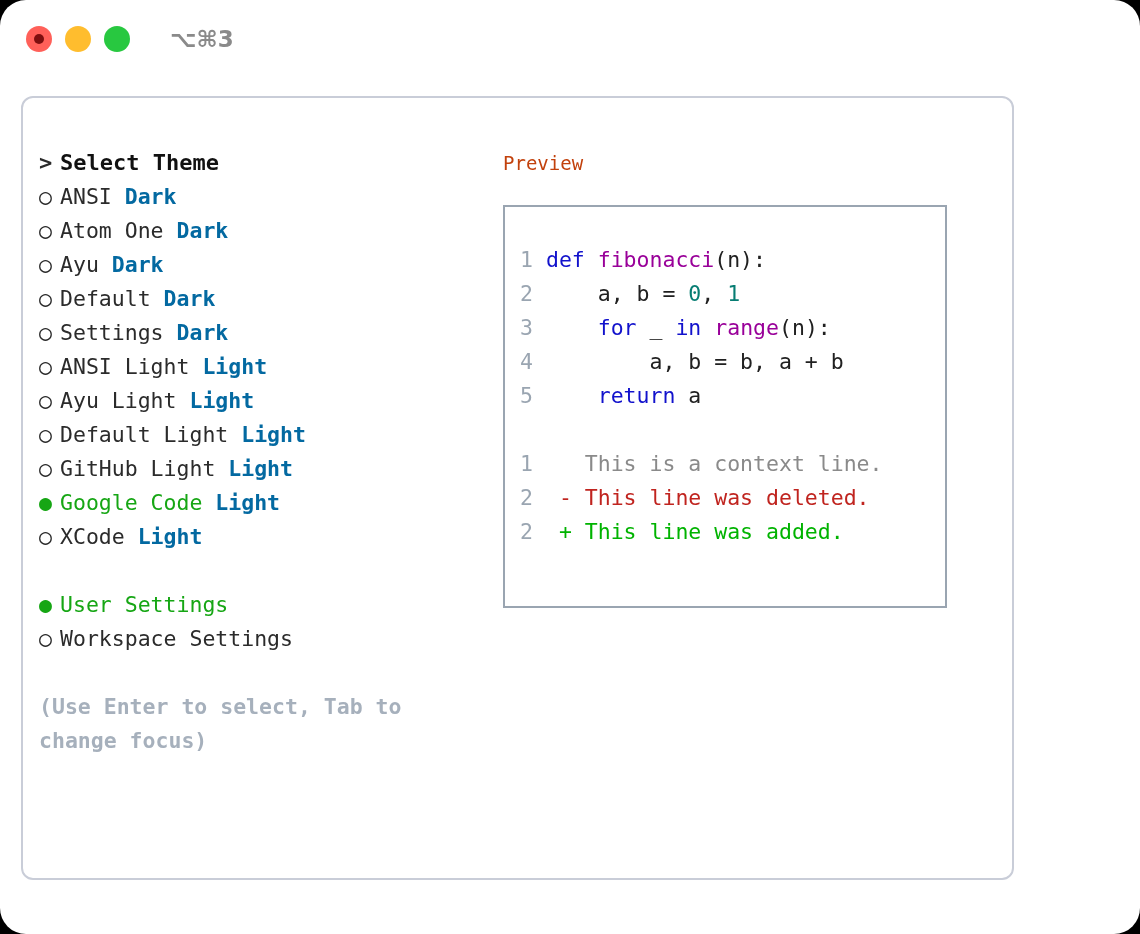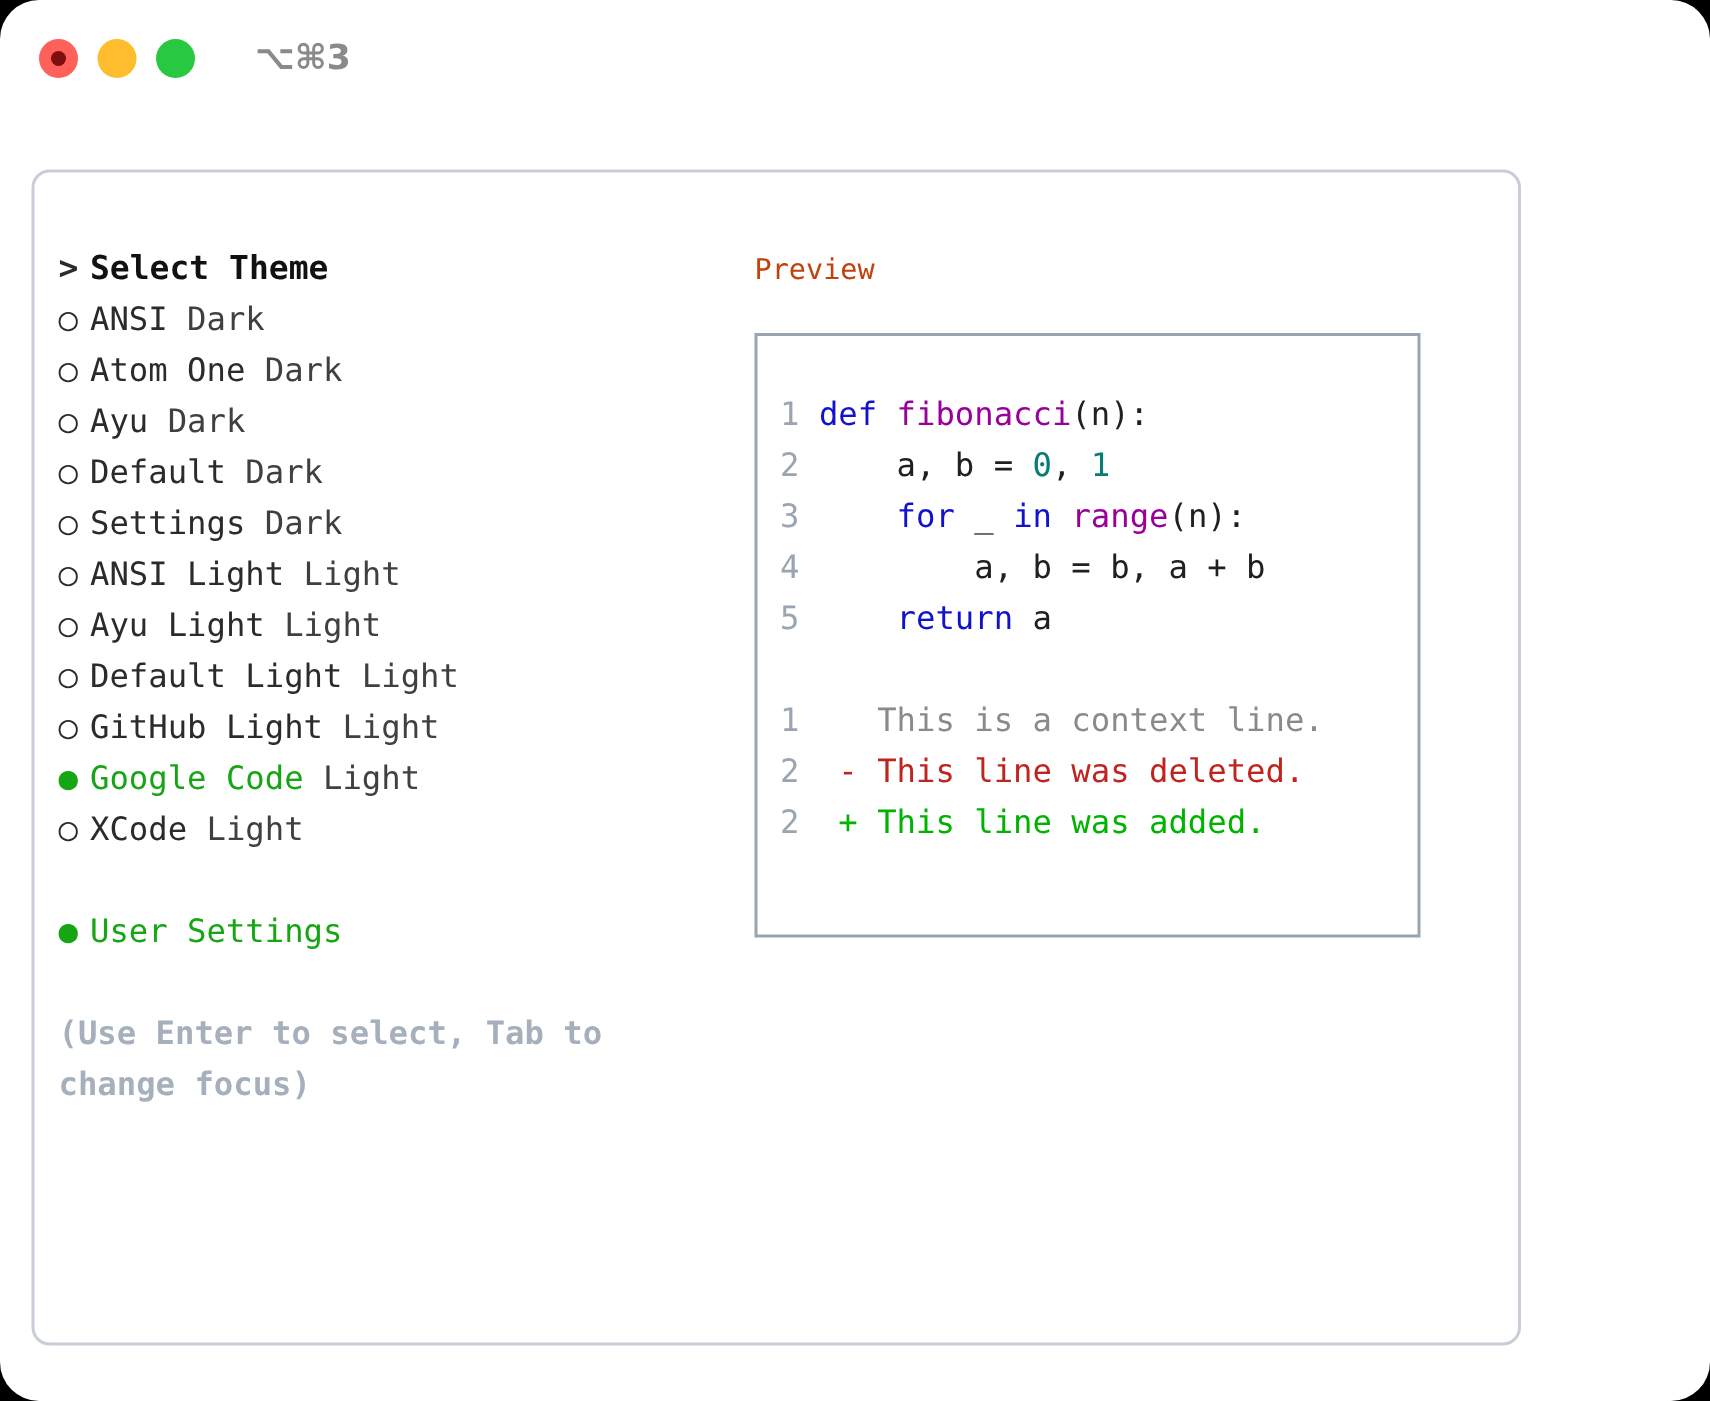--- a/index.html
+++ b/index.html
@@ -71,21 +71,20 @@
   .window {
     position: absolute;
     left: 21px;
     top: 96px;
     width: 993px;
     height: 784px;
     border: 2px solid #c9cdd8;
     border-radius: 12px;
     box-sizing: border-box;
     background: #ffffff;
-    margin-top: 17px;
   }
 
   
   .cols {
     position: absolute;
     left: 0; top: 0;
     width: 100%;
     height: 100%;
   }
 
@@ -108,21 +107,21 @@
     font-size: 22px;
   }
   .bullet {
     display: inline-block;
     width: 21px;
     color: #2b2b2b;
   }
   .bullet-sel { color: #16a614; }
   .name { color: #2b2b2b; }
   .name-sel { color: #16a614; }
-  .variant { color: #404040; }
+  .variant { color: #0369a1; font-weight: bold; }
   .section-title {
     color: #1b1b1b;
     font-size: 21.5px;
     line-height: 34px;
     white-space: pre;
   }
   .hint {
     color: #a6b0bc;
     font-size: 21.5px;
     line-height: 34px;
@@ -216,20 +215,21 @@
             <div class="tui-line"><span class="bullet">○</span><span class="name">GitHub Light </span><span class="variant">Light</span></div>
             <div class="tui-line"><span class="bullet bullet-sel">●</span><span class="name-sel">Google Code </span><span class="variant">Light</span></div>
             <div class="tui-line"><span class="bullet">○</span><span class="name">XCode </span><span class="variant">Light</span></div>
           </div>
 
         <div class="spacer-row"></div>
 
 
         <div id="apply-list">
             <div class="tui-line"><span class="bullet bullet-sel">●</span><span class="name-sel">User Settings</span></div>
+            <div class="tui-line"><span class="bullet">○</span><span class="name">Workspace Settings</span></div>
           </div>
 
         <div class="spacer-row"></div>
 
         <div class="hint">(Use Enter to select, Tab to</div>
         <div class="hint">change focus)</div>
       </div>
 
       <div class="right-col">
         <div class="preview-title">Preview</div>

